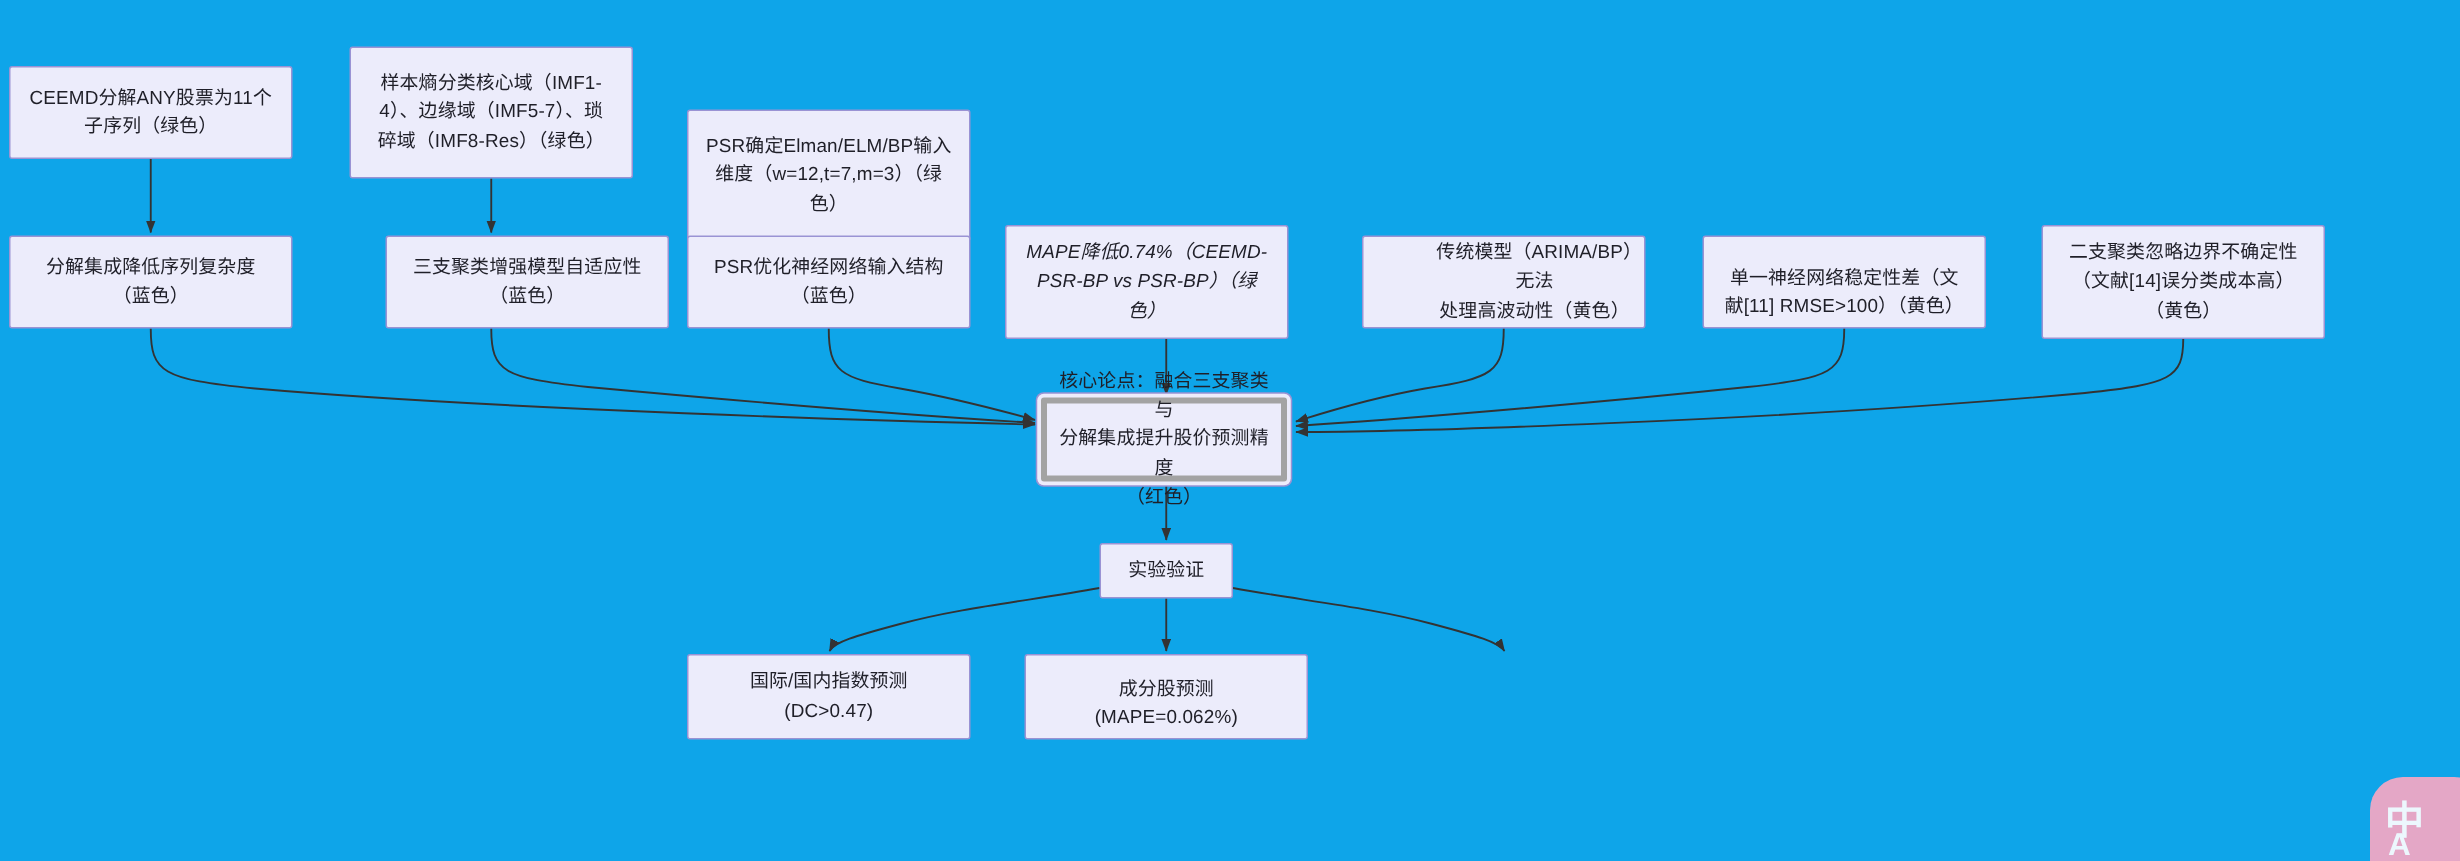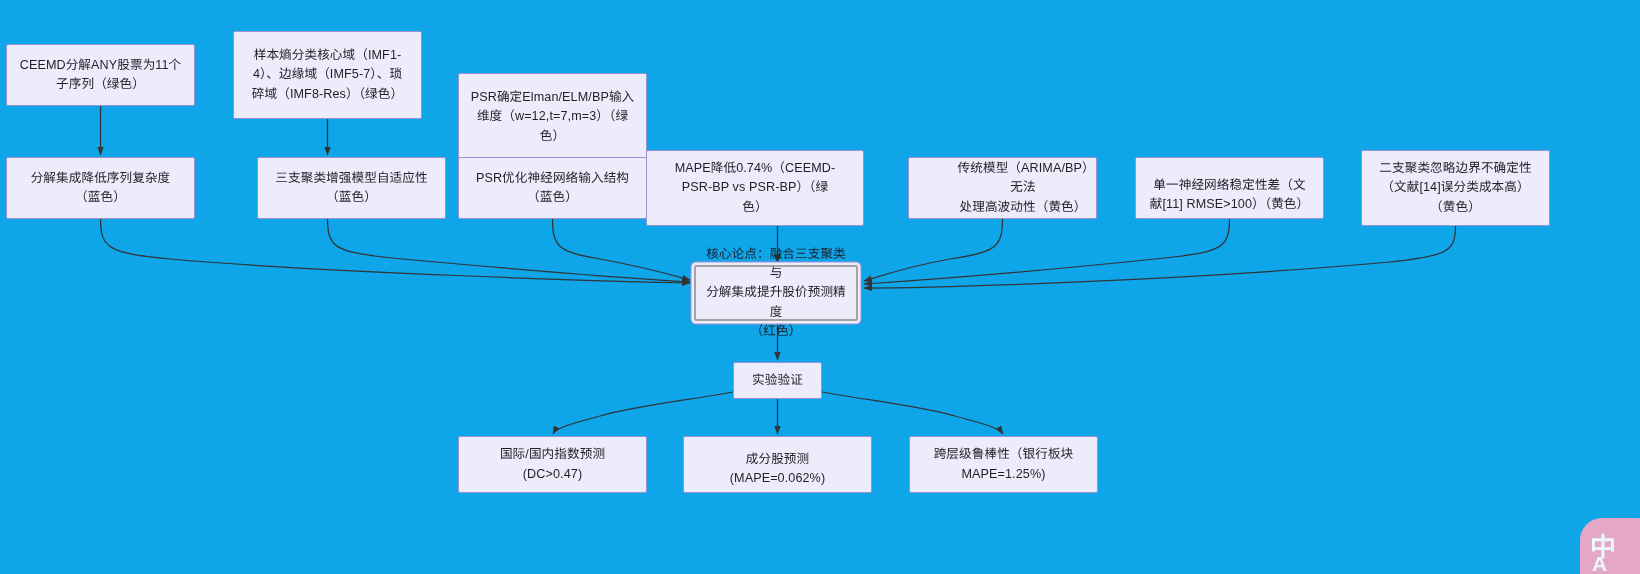--- a/index.html
+++ b/index.html
@@ -41,21 +41,21 @@
     line-height: 1.52;
     padding: 4px 7px;
     letter-spacing: 0.1px;
   }
   .node .txt {
     display: block;
     width: 100%;
     white-space: pre-line;
   }
   .node.core {
-    border: 2px solid #a3a3a3;
+    border: 4px solid #a3a3a3;
     box-shadow: 0 0 0 2.5px #ececfb, 0 0 0 3.5px #9a93d4;
   }
   .watermark {
     position: absolute;
     width: 78px;
     height: 78px;
     right: -18px;
     bottom: -22px;
     background: #f7a8c4;
     border-radius: 22px;
@@ -137,21 +137,21 @@
   <div class="node" style="left:233px; top:157px; width:189px; height:62px;margin-left:24px;">
     <span class="txt">三支聚类增强模型自适应性
 （蓝色）</span>
   </div>
 
   <div class="node" style="left:458px; top:157px; width:189px; height:62px;justify-content:center;">
     <span class="txt">PSR优化神经网络输入结构
 （蓝色）</span>
   </div>
 
-  <div class="node" style="left:646px; top:150px; width:218px; height:76px;">
+  <div class="node" style="left:670px; top:150px; width:189px; height:76px;font-style:italic;">
     <span class="txt">MAPE降低0.74%（CEEMD-
 PSR-BP vs PSR-BP）（绿
 色）</span>
   </div>
 
   <div class="node" style="left:908px; top:157px; width:189px; height:62px;padding-left:48px;">
     <span class="txt">传统模型（ARIMA/BP）无法
 处理高波动性（黄色）</span>
   </div>
 
@@ -179,23 +179,19 @@
   <div class="node" style="left:458px; top:436px; width:189px; height:57px;">
     <span class="txt">国际/国内指数预测
 (DC&gt;0.47)</span>
   </div>
 
   <div class="node" style="left:683px; top:436px; width:189px; height:57px;align-items:flex-end;">
     <span class="txt">成分股预测
 (MAPE=0.062%)</span>
   </div>
 
-  <div class="node" style="left:909px; top:436px; width:189px; height:57px;">
-    <span class="txt">跨层级鲁棒性（银行板块
-MAPE=1.25%)</span>
-  </div>
 
   <div class="watermark">
     <span>中</span>
     <span class="wm-sub">A</span>
   </div>
 
 </div>
 
 </body></html>

